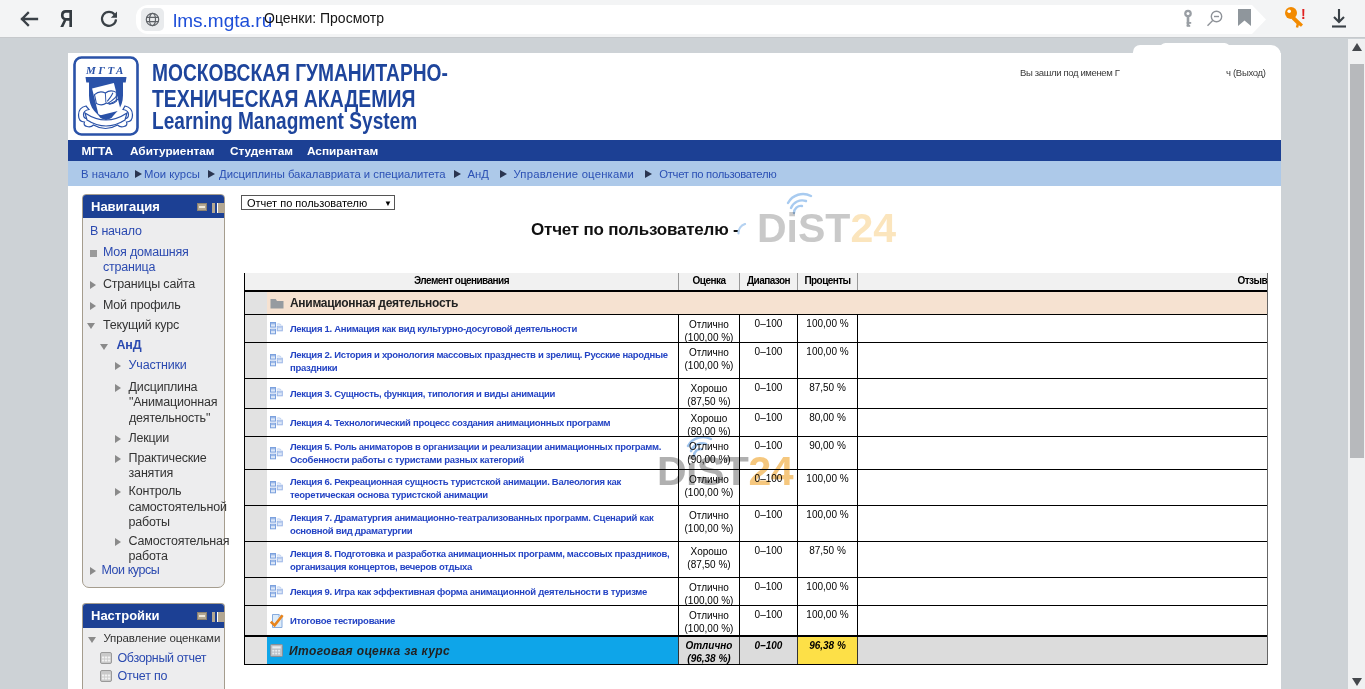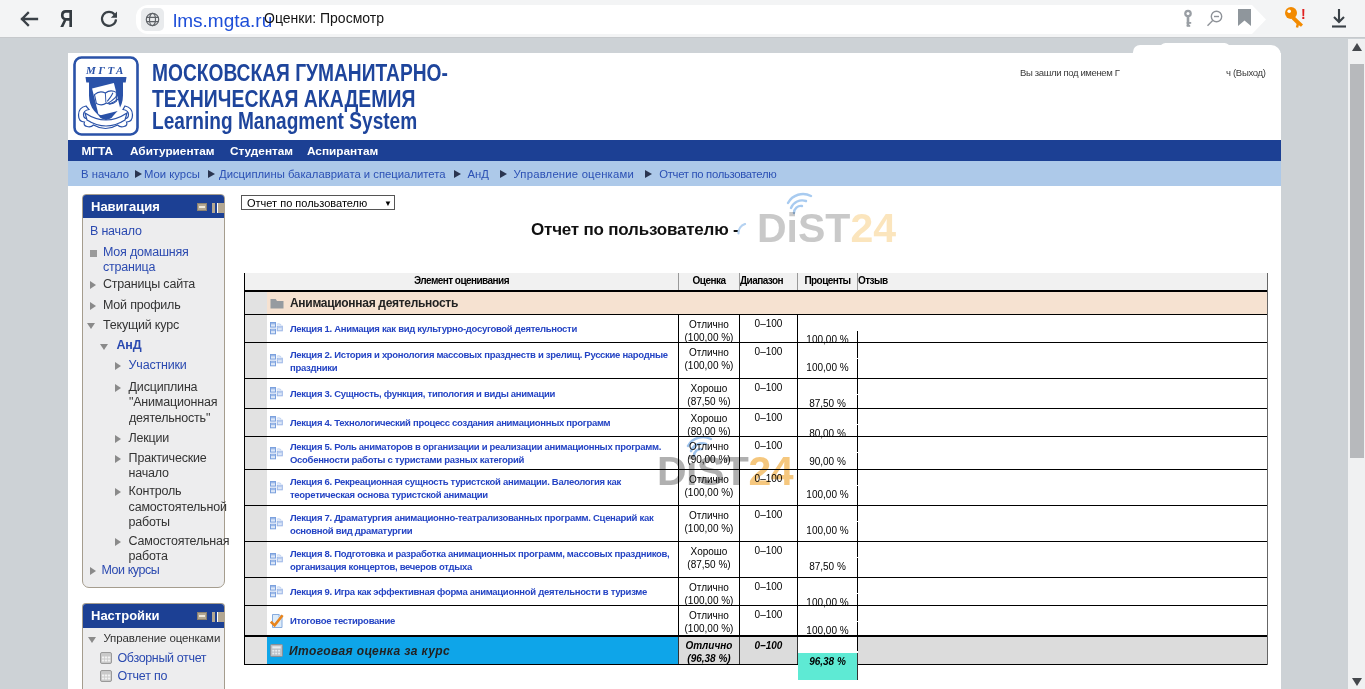--- a/index.html
+++ b/index.html
@@ -43,21 +43,21 @@
 .wm { position:absolute; font-weight:bold; font-size:41px; letter-spacing:0px; white-space:pre; z-index:8; mix-blend-mode:multiply; }
 
 
 #grtable { position:absolute; left:244px; top:273px; width:1024px; z-index:6; border-left:1px solid #000; border-right:1px solid #666; }
 .trow { position:relative; width:1022px; border-bottom:1px solid #000; display:flex; }
 .cell { height:100%; }
 .c-strip { width:22px; background:#e2e2e2; flex:none; }
 .c-item { width:412px; border-right:1px solid #000; flex:none; display:flex; align-items:center; padding-left:3px; }
 .c-g { width:61px; border-right:1px solid #000; flex:none; text-align:center; font-size:10px; line-height:13px; padding-top:3px; color:#000; }
 .c-r { width:58px; border-right:1px solid #000; flex:none; text-align:center; font-size:10px; padding-top:3px; color:#000; }
-.c-p { width:60px; border-right:1px solid #000; flex:none; text-align:center; font-size:10px; padding-top:3px; color:#000;margin-top:16px; }
+.c-p { width:60px; border-right:1px solid #000; flex:none; text-align:center; font-size:10px; padding-top:3px; color:#000; }
 .c-f { width:409px; flex:none; }
 .itxt { font-size:9.5px; letter-spacing:-0.3px; color:#2444c4; font-weight:bold; line-height:13px; }
 .icn { margin-right:6px; flex:none; }
 </style>
 </head>
 <body>
 <div id="mainbox"></div>
 <div id="hdrwrap">
 <svg class="abs" style="left:73px;top:56px;z-index:5" width="66" height="80" viewBox="0 0 66 80">
   <rect x="1.5" y="1.5" width="63" height="77" rx="7" fill="#fff" stroke="#2a52a8" stroke-width="2.6"></rect>
@@ -127,21 +127,21 @@
 <div class="tri-r" style="left:114.8px;top:362px"></div>
 <div class="tl" style="left:128.6px;top:358px"><a>Участники</a></div>
 <div class="tri-r" style="left:114.8px;top:383.5px"></div>
 <div class="tl" style="left:128.6px;top:379.5px">Дисциплина</div>
 <div class="tl" style="left:129px;top:395px">"Анимационная</div>
 <div class="tl" style="left:129px;top:411px">деятельность"</div>
 <div class="tri-r" style="left:114.8px;top:434.5px"></div>
 <div class="tl" style="left:128.6px;top:430.5px">Лекции</div>
 <div class="tri-r" style="left:114.8px;top:454.5px"></div>
 <div class="tl" style="left:128.6px;top:450.5px">Практические</div>
-<div class="tl" style="left:128.6px;top:466px">начало</div>
+<div class="tl" style="left:128.6px;top:466px">занятия</div>
 <div class="tri-r" style="left:114.8px;top:488px"></div>
 <div class="tl" style="left:128.6px;top:484px">Контроль</div>
 <div class="tl" style="left:128.6px;top:499.5px">самостоятельной</div>
 <div class="tl" style="left:128.6px;top:515px">работы</div>
 <div class="tri-r" style="left:114.8px;top:538px"></div>
 <div class="tl" style="left:128.6px;top:534px">Самостоятельная</div>
 <div class="tl" style="left:128.6px;top:549px">работа</div>
 <div class="tri-r" style="left:90px;top:566.5px"></div>
 <div class="tl" style="left:101.5px;top:562.5px;letter-spacing:-0.45px"><a>Мои курсы</a></div>
 </div>
@@ -240,23 +240,23 @@
 <g id="foldicon">
  <path d="M0.5 2 h5.2 l1.3 2 h6.5 v7.5 h-13 Z" fill="#969ba0"></path>
 </g>
 </defs>
 </svg>
 <div id="tablewrap">
 <div id="grtable">
 <div class="trow" style="height:19px;border-bottom:2px solid #000;background:#f1f1f1;font-weight:bold;font-size:10px;letter-spacing:-0.55px">
   <div style="width:434px;border-right:1px solid #999;text-align:center;padding-top:2px">Элемент оценивания</div>
   <div style="width:61px;border-right:1px solid #999;text-align:center;padding-top:2px">Оценка</div>
-  <div style="width:58px;border-right:1px solid #999;text-align:left;padding-top:2px">Диапазон</div>
+  <div style="width:58px;border-right:1px solid #999;text-align:center;padding-top:2px">Диапазон</div>
   <div style="width:60px;border-right:1px solid #999;text-align:center;padding-top:2px">Проценты</div>
-  <div style="width:409px;text-align:left;padding-top:2px">Отзыв</div>
+  <div style="width:409px;text-align:right;padding-top:2px">Отзыв</div>
 </div>
 <div class="trow" style="height:23px;background:#f6e2d1">
   <div class="cell c-strip"></div>
   <div class="cell c-item" style="border-right:none">
           <svg class="icn" width="14" height="13" viewBox="0 0 14 13">
             <use href="#foldicon"></use>
           </svg>
           <span style="font-size:12px;letter-spacing:-0.3px;font-weight:bold;color:#222">Анимационная деятельность</span>
         </div>
 </div>
@@ -393,21 +393,21 @@
 <div class="trow" style="height:28px;font-style:italic;font-weight:bold">
   <div class="cell c-strip"></div>
   <div class="cell c-item" style="background:#0ea5e9;border-right:1px solid #333">
           <svg class="icn" width="13" height="13" viewBox="0 0 13 13">
             <use href="#calcicon"></use>
           </svg>
           <span style="font-size:12px;letter-spacing:0.4px;color:#222">Итоговая оценка за курс</span>
         </div>
   <div class="cell c-g" style="background:#dcdcdc;border-right:1px solid #333;padding-top:2px">Отлично<br>(96,38 %)</div>
   <div class="cell c-r" style="background:#dcdcdc;border-right:1px solid #333">0–100</div>
-  <div class="cell c-p" style="background:#5eead4;border-right:1px solid #333">96,38 %</div>
+  <div class="cell c-p" style="background:#fde047;border-right:1px solid #333">96,38 %</div>
   <div class="cell c-f" style="background:#dcdcdc"></div>
 </div>
 </div>
 </div>
 <div id="chromewrap">
 <div id="chrome"></div>
 <div id="pill"></div>
 <svg id="pilltip" viewBox="0 0 30 29">
       <path d="M0 0 L14 0 L28 14.5 L14 29 L0 29 Z" fill="#fff"></path>
     </svg>

